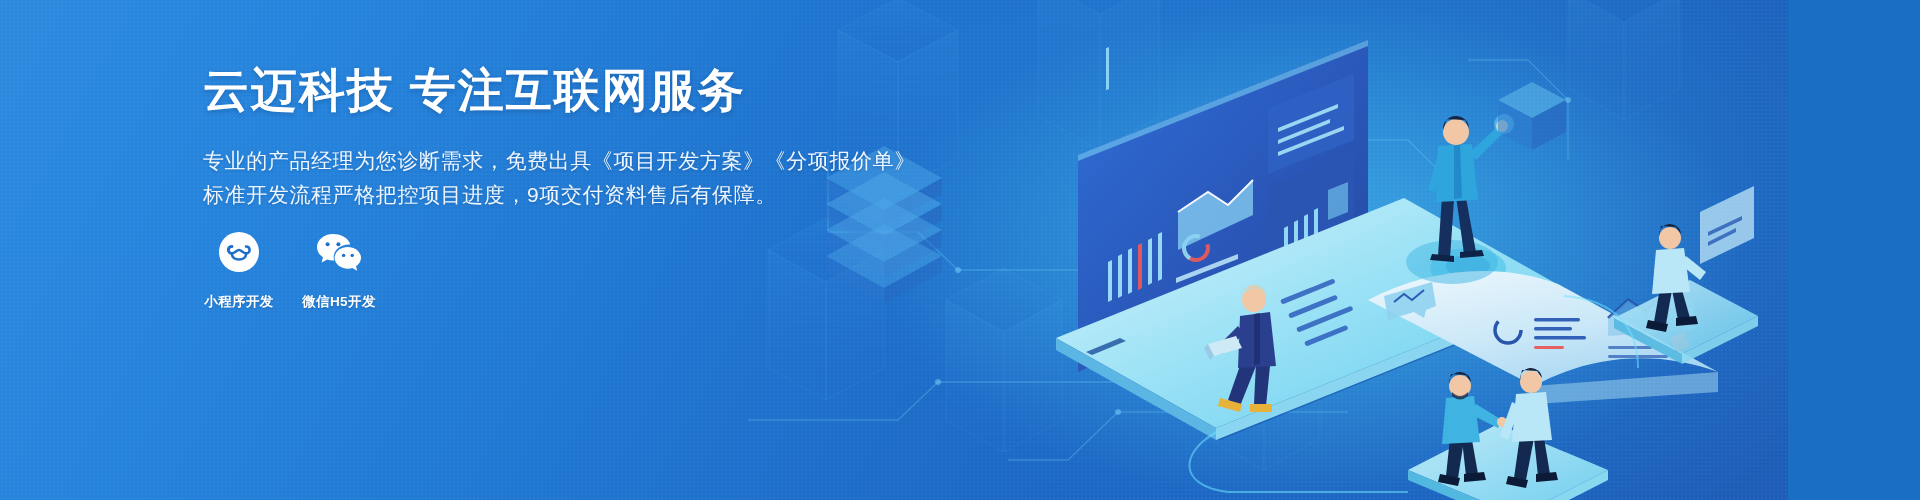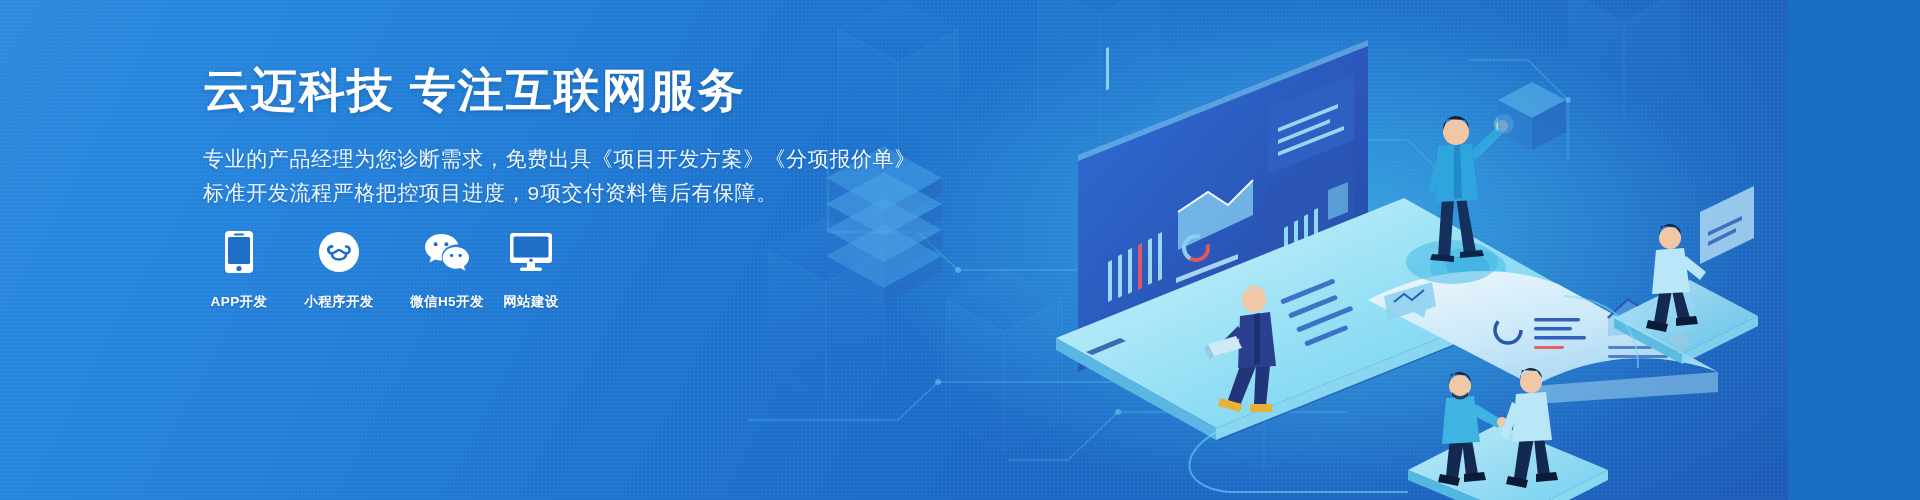--- a/index.html
+++ b/index.html
@@ -52,21 +52,20 @@
   }
 
   #sublines { margin-top:24px; }
   .subline {
     color:#eef6ff;
     font-size:21px;
     line-height:1.62;
     letter-spacing:0.6px;
     white-space:nowrap;
     text-shadow:0 1px 3px rgba(0,30,70,0.22);
-    font-family:Liberation Mono, monospace;
   }
 
   
   #services {
     position:absolute; left:203px; top:229px;
     display:flex; align-items:flex-start;
   }
   .service {
     width:72px;
     display:flex; flex-direction:column; align-items:center;
@@ -418,31 +417,20 @@
   <div id="copy">
     <h1 id="headline">云迈科技 专注互联网服务</h1>
     <div id="sublines">
       <p class="subline">专业的产品经理为您诊断需求，免费出具《项目开发方案》《分项报价单》</p>
       <p class="subline">标准开发流程严格把控项目进度，9项交付资料售后有保障。</p>
     </div>
   </div>
 
   <div id="services">
 
-    <div class="service">
-      <span class="service-icon">
-        <svg width="30" height="44" viewBox="0 0 30 44">
-          <rect x="1" y="1" width="28" height="42" rx="4" ry="4" fill="#ffffff"></rect>
-          <rect x="4" y="7" width="22" height="27" rx="1.5" fill="#1f6fc8"></rect>
-          <rect x="10" y="3.4" width="10" height="2.2" rx="1.1" fill="#1f6fc8"></rect>
-          <circle cx="15" cy="38.5" r="2.6" fill="#1f6fc8"></circle>
-        </svg>
-      </span>
-      <span class="service-label">APP开发</span>
-    </div>
 
     <div class="service">
       <span class="service-icon">
         <svg width="42" height="42" viewBox="0 0 42 42">
           <circle cx="21" cy="21" r="20" fill="#ffffff"></circle>
           <path d="M14 15.5 c-4.6 0 -4.9 6.8 -0.2 6.8 c3.4 0 4.6 -3.3 7.2 -3.3
                    c2.6 0 3.8 3.3 7.2 3.3 c4.7 0 4.4 -6.8 -0.2 -6.8" fill="none" stroke="#1f6fc8" stroke-width="2.6" stroke-linecap="round"></path>
           <path d="M14 15.5 c-4.6 0 -4.9 6.8 -0.2 6.8" fill="none" stroke="#1f6fc8" stroke-width="2.6" stroke-linecap="round"></path>
           <path d="M13.8 22.3 c0 4.2 3.2 6.2 7.2 6.2 c4 0 7.2 -2 7.2 -6.2" fill="none" stroke="#1f6fc8" stroke-width="2.6" stroke-linecap="round"></path>
         </svg>
@@ -462,29 +450,17 @@
           <path d="M45 25.8 c0 -6 -5.9 -10.9 -13.2 -10.9 c-7.3 0 -13.2 4.9 -13.2 10.9
                    c0 6 5.9 10.9 13.2 10.9 a17 17 0 0 0 4.6 -0.6 l4.8 2.6 l-1.2 -4.4
                    c3.1 -2 5 -5 5 -8.5 Z" fill="#ffffff"></path>
           <circle cx="27.6" cy="23.4" r="1.7" fill="#1f6fc8"></circle>
           <circle cx="36.2" cy="23.4" r="1.7" fill="#1f6fc8"></circle>
         </svg>
       </span>
       <span class="service-label">微信H5开发</span>
     </div>
 
-    <div class="service">
-      <span class="service-icon">
-        <svg width="44" height="40" viewBox="0 0 44 40">
-          <rect x="1" y="1" width="42" height="30" rx="3" fill="#ffffff"></rect>
-          <rect x="4.5" y="4.5" width="35" height="21" rx="1.5" fill="#1f6fc8"></rect>
-          <circle cx="22" cy="28.2" r="1.7" fill="#1f6fc8"></circle>
-          <rect x="18" y="31" width="8" height="5" fill="#ffffff"></rect>
-          <rect x="11" y="35.5" width="22" height="3.5" rx="1.7" fill="#ffffff"></rect>
-        </svg>
-      </span>
-      <span class="service-label">网站建设</span>
-    </div>
 
 
   </div>
 
 </div>
 
 </body></html>

